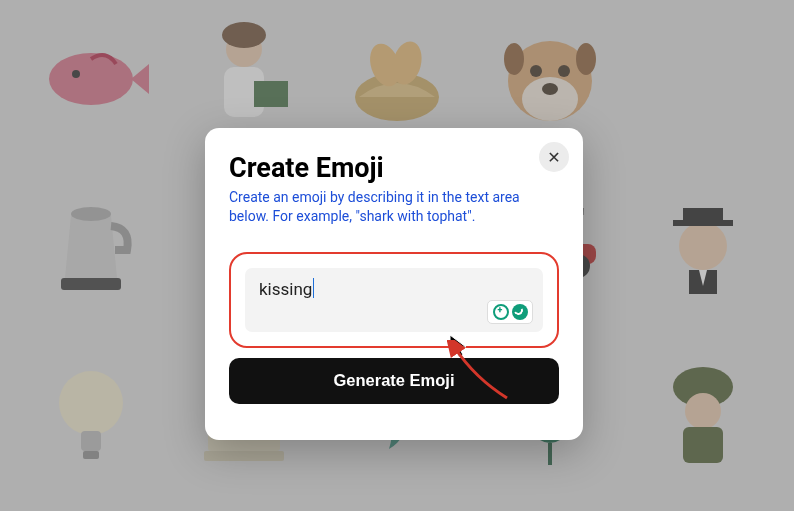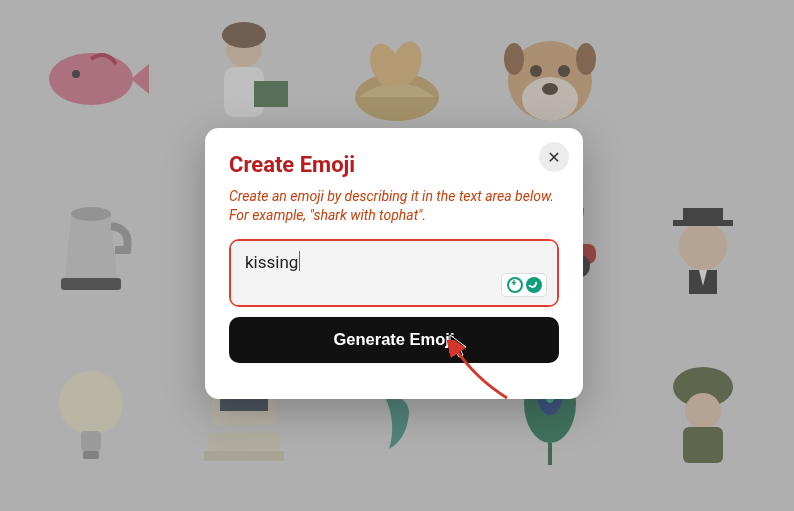--- a/index.html
+++ b/index.html
@@ -37,33 +37,33 @@
   
   .modal {
     position:absolute;
     left: 205px; top: 128px;
     width: 378px;
     background:#ffffff;
     border-radius:14px;
     box-shadow: 0 12px 40px rgba(0,0,0,0.25);
     padding: 24px 24px 22px 24px;
   }
-  .modal-title { font-size:22px; font-weight:700; color:#b91c1c; margin-bottom:10px; }
-  .modal-desc  { font-size:14px; color:#c2410c; line-height:1.35; margin-bottom:14px;font-style:italic; }
+  .modal-title { font-size:27px; font-weight:700; color:#000000; margin-bottom:4px; }
+  .modal-desc  { font-size:14px; color:#1d4ed8; line-height:1.35; margin-bottom:26px; }
 
   .close-btn {
     position:absolute; right:14px; top:14px;
     width:30px; height:30px; border-radius:50%;
     background:#ececec; display:flex; align-items:center; justify-content:center;
     cursor:pointer; border:none; font-size:16px; color:#333;
   }
 
   .input-frame {
     border: 2px solid #e33b2e;
-    border-radius:10px; padding:0; margin-bottom:10px;
+    border-radius:18px; padding:14px; margin-bottom:10px;
   }
   .input-box {
     background:#f3f3f3; border-radius:7px;
     height:64px; padding:10px 56px 10px 14px;
     position:relative;
   }
   .input-text {
     font-size:17px; color:#222; border:none; background:transparent;
     outline:none; width:100%;
   }

